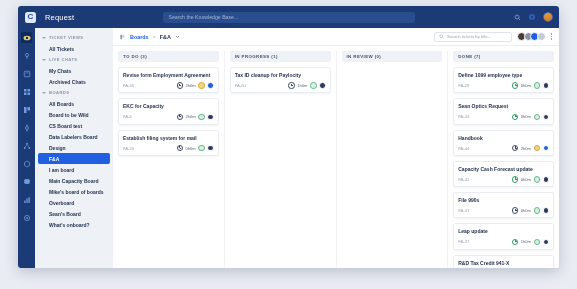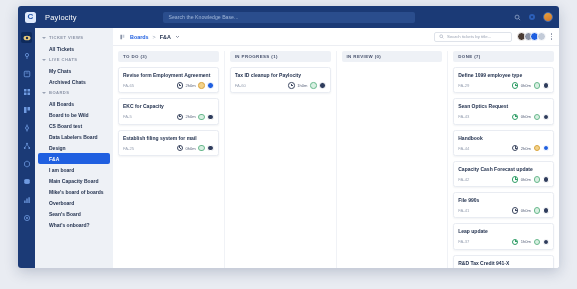--- a/index.html
+++ b/index.html
@@ -246,21 +246,21 @@
   .dot.blue   { background: #1f5fe0; }
   .dot.navy   { background: #2e3c5c; }
 </style>
 </head>
 <body>
 
 <div class="app-frame">
 
   <div class="topbar">
     <div class="logo-box">C</div>
-    <div class="app-title">Paylocity</div>
+    <div class="app-title">Request</div>
 
     <div class="kb-search">
       <span>Search the Knowledge Base...</span>
     </div>
 
     <div class="top-icons">
       <span class="ti">
         <svg width="7" height="7" viewBox="0 0 16 16">
             <circle cx="7" cy="7" r="4.5" fill="none" stroke="#b9c8e2" stroke-width="1.6"></circle>
             <line x1="10.5" y1="10.5" x2="14" y2="14" stroke="#b9c8e2" stroke-width="1.6"></line>

